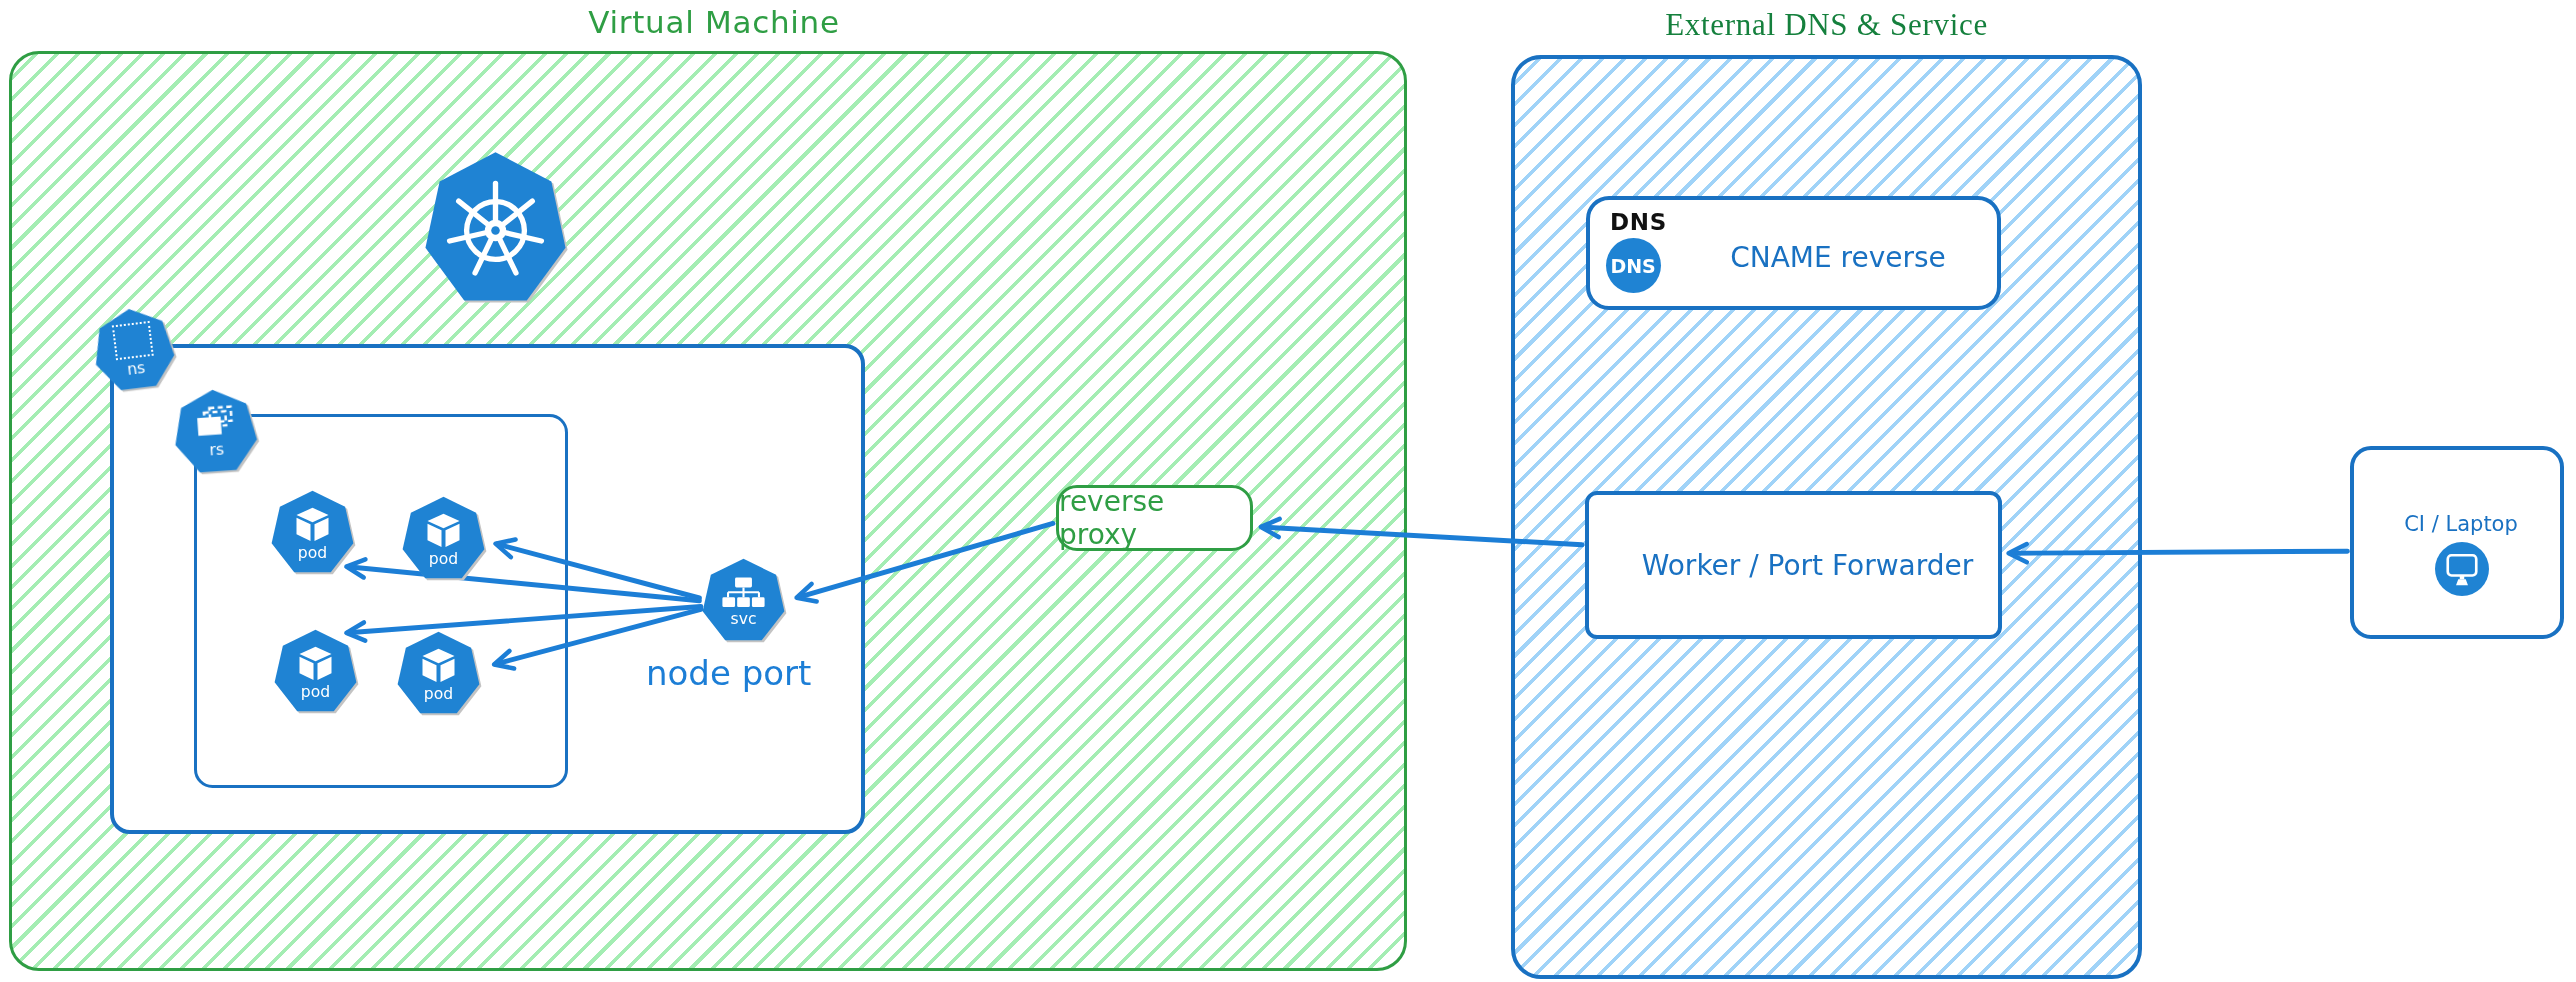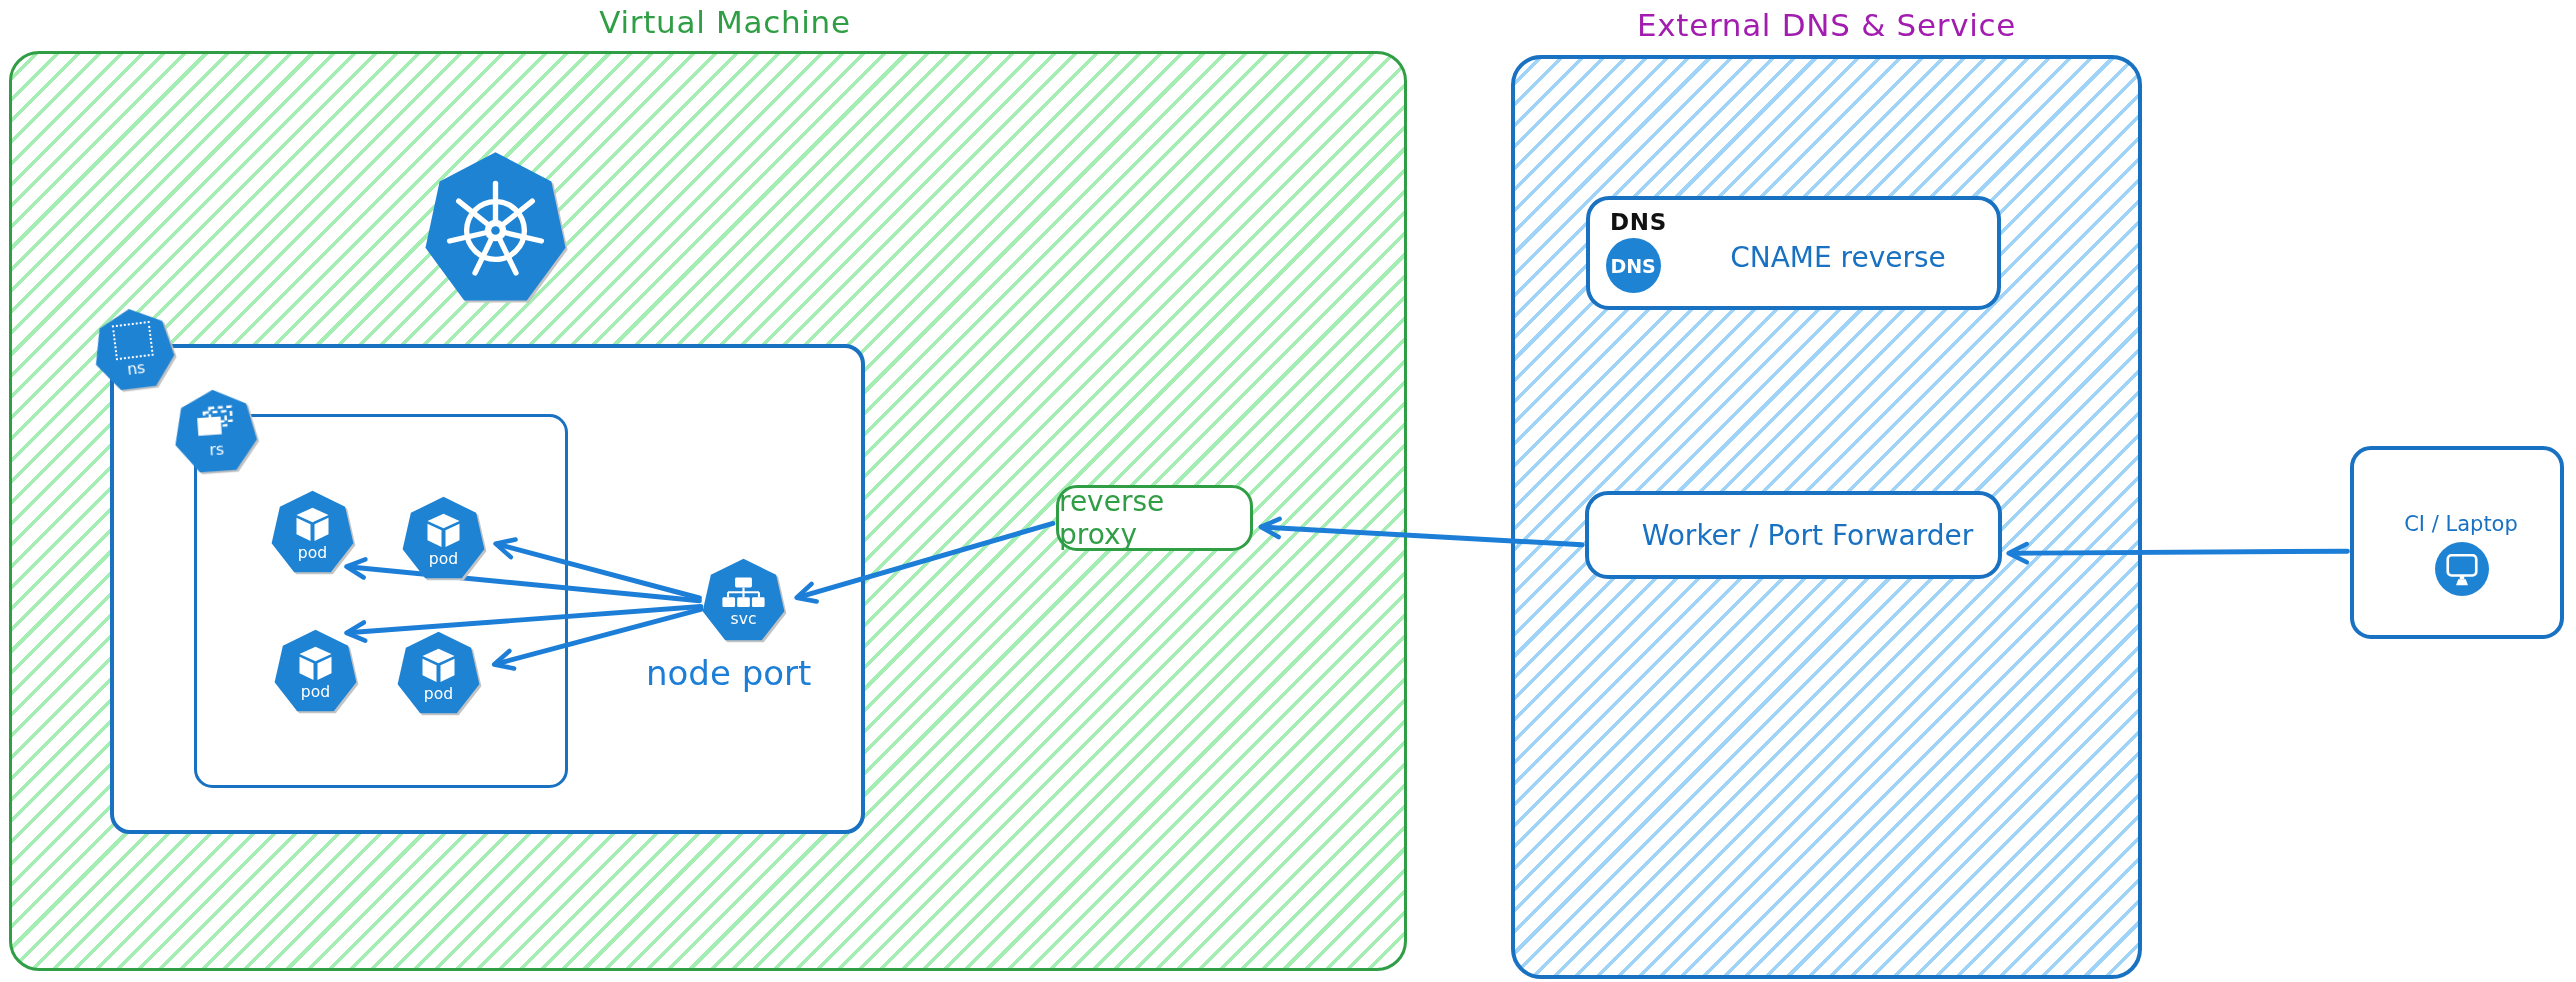--- a/index.html
+++ b/index.html
@@ -15,34 +15,34 @@
     left:8.5px;top:51px;width:1398px;height:920px;
     border:3.6px solid #2f9e44;
     background:repeating-linear-gradient(135deg,#a4edb3 0 3.6px,transparent 3.6px 15px);
   }
   #ext-box{
     left:1511px;top:55px;width:631px;height:924px;
     border:4.3px solid #1971c2;
     background:repeating-linear-gradient(135deg,#a0d3f8 0 3.6px,transparent 3.6px 15px);
   }
   .group-title{font-size:31px;letter-spacing:0.7px;text-align:center;}
-  #vm-title{left:26px;top:4.3px;width:1398px;color:#2f9e44;text-align:center;}
-  #ext-title{left:1511px;top:7px;width:631px;color:#a21caf;}
+  #vm-title{left:15px;top:4.3px;width:1398px;color:#2f9e44;text-align:center;}
+  #ext-title{left:1511px;top:7px;width:631px;color:#15803d;font-family:Liberation Serif, serif;}
 
   
   .white-box{background:#ffffff;border-radius:20px;}
   #ns-box{left:110px;top:344px;width:755px;height:490px;border:4.3px solid #1971c2;}
   #rs-box{left:194px;top:414px;width:374px;height:374px;border:3.6px solid #1971c2;border-radius:18.5px;}
 
   
   .card{background:#ffffff;display:flex;align-items:center;justify-content:center;}
   #reverse-proxy{left:1056px;top:485px;width:197px;height:66px;border:3.6px solid #2f9e44;border-radius:21px;}
   #reverse-proxy .lbl{color:#2f9e44;font-size:28px;}
   #dns-card{left:1586px;top:196px;width:415px;height:114px;border:4.3px solid #1971c2;border-radius:23px;}
-  #worker-card{left:1585px;top:491px;width:417px;height:88px;border:4.3px solid #1971c2;border-radius:23px;padding-left:28px;}
+  #worker-card{left:1585px;top:491px;width:417px;height:148px;border:4.3px solid #1971c2;border-radius:12px;padding-left:28px;}
   #worker-card .lbl{color:#1971c2;font-size:28px;}
   #ci-card{left:2350px;top:446px;width:214px;height:193px;border:4.3px solid #1971c2;border-radius:21px;}
 
   #dns-tag{left:20px;top:8.5px;color:#111111;font-size:23px;font-weight:bold;letter-spacing:0.7px;}
   .blue-circle{background:#1f83d3;border-radius:50%;display:flex;align-items:center;justify-content:center;}
   #dns-circle{left:15.6px;top:38px;width:55px;height:55px;}
   #dns-circle .badge{color:#ffffff;font-size:19px;font-weight:bold;}
   #cname-label{left:99px;top:0;width:298px;height:114px;display:flex;align-items:center;justify-content:center;
     color:#1971c2;font-size:28px;}
 

